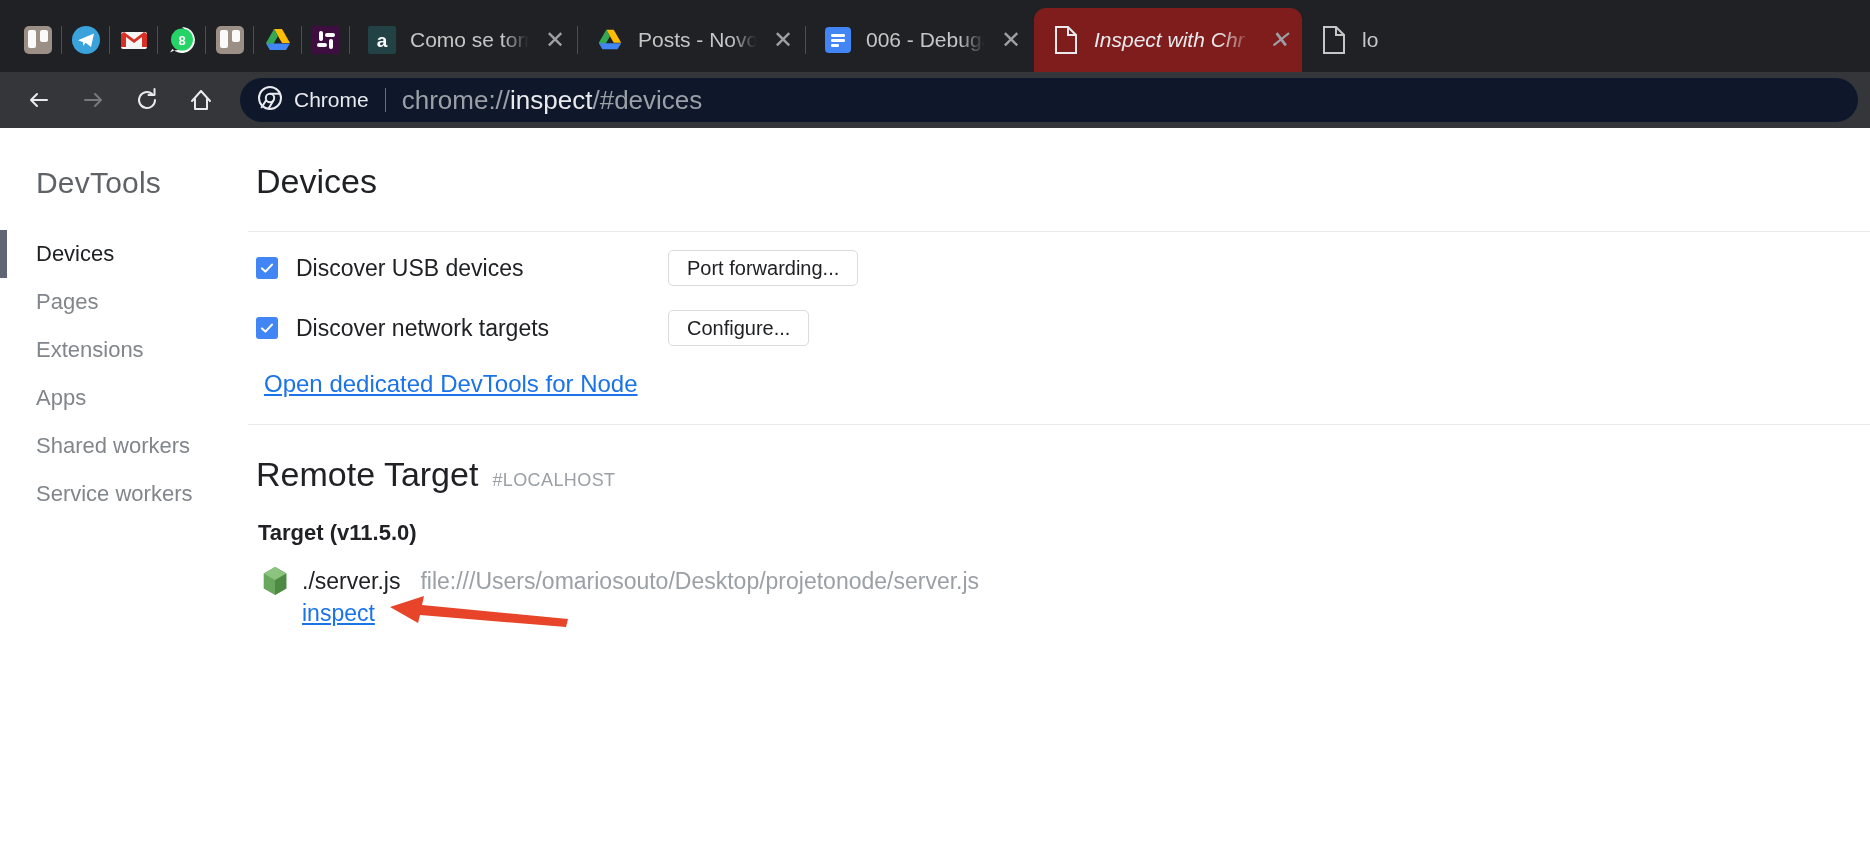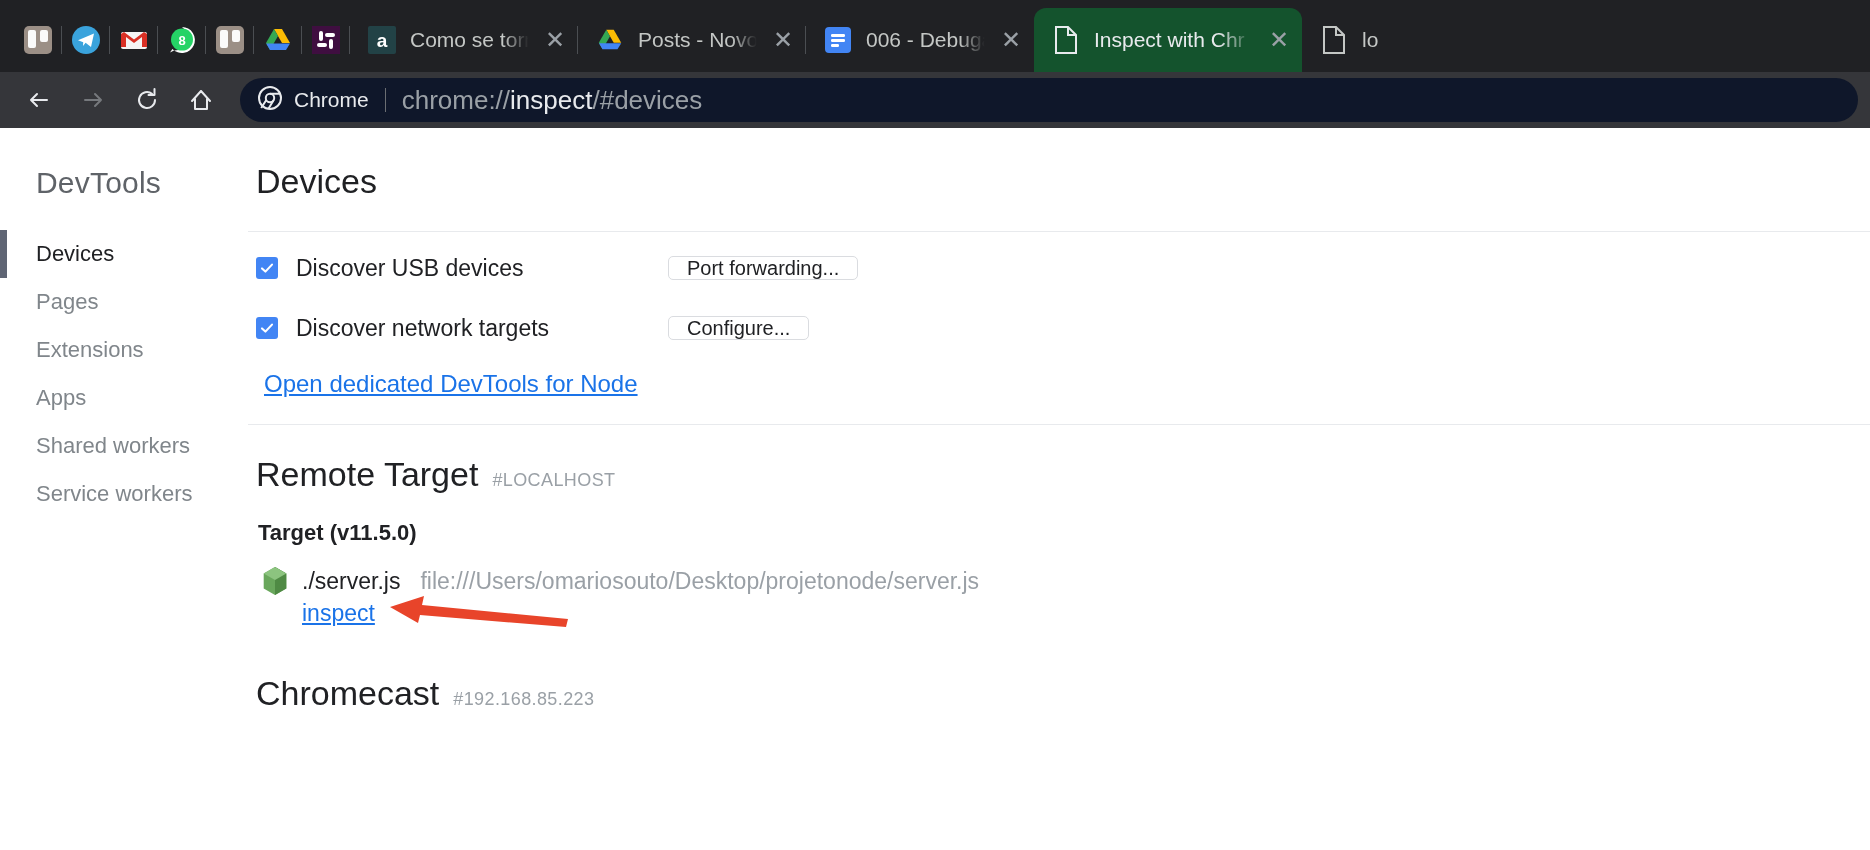--- a/index.html
+++ b/index.html
@@ -36,22 +36,23 @@
   .favicon { width: 30px; height: 30px; display: block; position: relative; }
 
   .tab {
     height: 64px;
     display: flex; align-items: center;
     padding: 0 6px 0 18px;
     position: relative; flex: none;
     max-width: 280px;
   }
   .tab.active {
-    background: #14532d;
+    background: #7f1d1d;
     border-radius: 12px 12px 0 0;
+    font-style: italic;
   }
   .tab.active::before { display: none; }
   .tab.active + .tab::before { display: none; }
   .tab-favicon {
     width: 28px; height: 28px; flex: none;
     display: flex; align-items: center; justify-content: center;
     margin-right: 14px;
   }
   .tab-title {
     color: #c4c7c5;
@@ -180,21 +181,21 @@
   .cb-label {
     font-size: 23px;
     color: #202124;
     width: 372px;
     flex: none;
   }
   .pill-btn {
     border: 1px solid #dadce0;
     border-radius: 5px;
     background: #fff;
-    height: 24px;
+    height: 36px;
     padding: 0 18px;
     font-size: 20px;
     color: #202124;
     display: inline-flex; align-items: center;
     font-family: "Liberation Sans", sans-serif;
   }
 
   .node-link {
     display: inline-block;
     color: #1a73e8;
@@ -501,19 +502,15 @@
 
       <div class="inspect-wrap">
         <a class="inspect-link" href="#">inspect</a>
         <span class="arrow">
           <svg width="180" height="34" viewBox="0 0 180 34">
             <path d="M0 11 L34 0 L32 9 L178 23 L176 31 L30 19 L28 27 Z" fill="#e8442a"></path>
           </svg>
         </span>
       </div>
 
-      <div class="section-head">
-        <span class="big">Chromecast</span>
-        <span class="small">#192.168.85.223</span>
-      </div>
     </div>
   </div>
 </div>
 
 </body></html>

